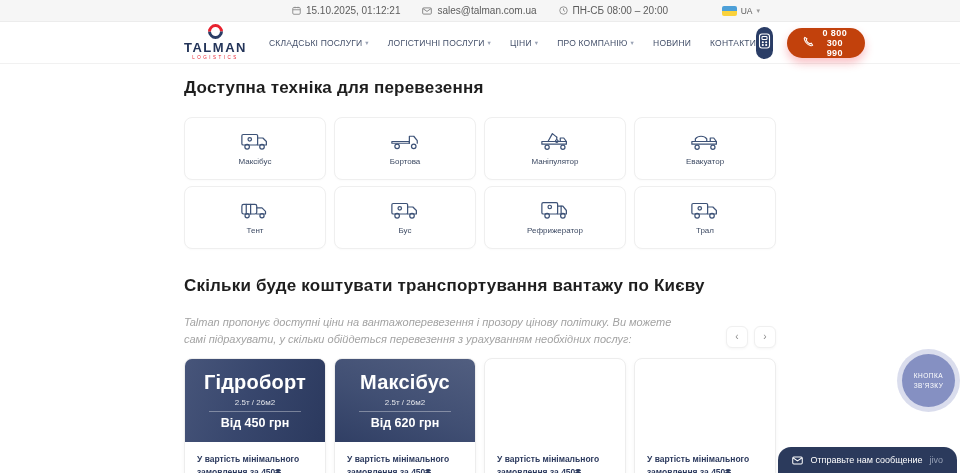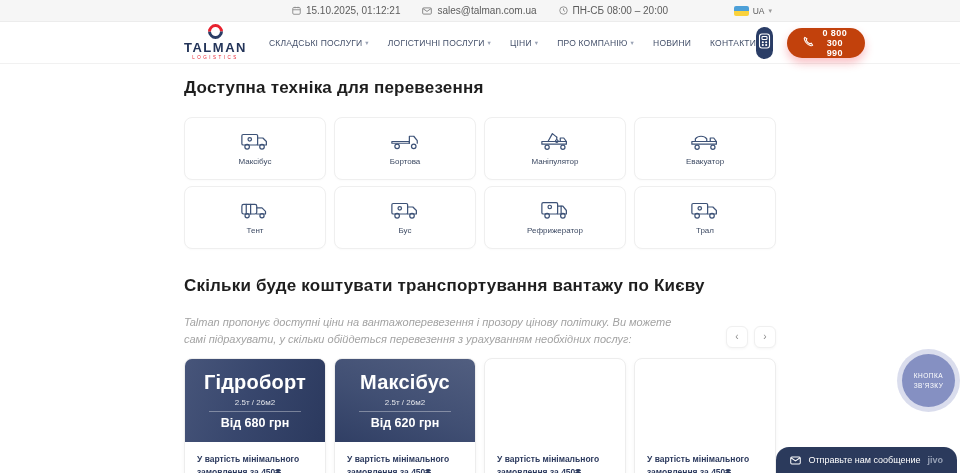--- a/index.html
+++ b/index.html
@@ -7,21 +7,21 @@
     font-family:"Liberation Sans", sans-serif; color:#333; position:relative; }
 
   .container { width:592px; margin:0 auto; position:relative; }
 
   
   .topbar { background:#f6f6f6; border-bottom:1px solid #ececec; height:22px; }
   .topbar .container { display:flex; align-items:center; height:100%; }
   .topbar-group { display:flex; align-items:center; gap:22px; margin:0 auto; }
   .topbar-item { display:flex; align-items:center; gap:5px; font-size:10px; color:#5c5c5c; }
   .topbar-item svg { display:block; }
-  .lang { position:absolute; right:4px; top:0; height:22px; display:flex; align-items:center; gap:4px;
+  .lang { position:absolute; right:16px; top:0; height:22px; display:flex; align-items:center; gap:4px;
     font-size:8.5px; color:#5c5c5c; cursor:pointer; }
   .flag { width:15px; height:10px; border-radius:2px; overflow:hidden; display:inline-block; }
   .flag .b { height:5px; background:#4da0d8; } .flag .y { height:5px; background:#fad23c; }
   .chev-sm { font-size:7px; color:#9a9a9a; }
 
   
   .nav { background:#fff; border-bottom:1px solid #f1f1f1; height:42px; }
   .nav .container { display:flex; align-items:center; height:100%; }
   .logo { display:flex; flex-direction:column; align-items:center; line-height:1; cursor:pointer; }
   .logo-emblem { width:15px; height:15px; border-radius:50%; border:3.5px solid;
@@ -79,21 +79,21 @@
   
   .callback { position:absolute; left:902px; top:354px; width:53px; height:53px; border-radius:50%;
     background:#8590c2; box-shadow:0 0 0 5px rgba(133,144,194,.3); border:none; color:#fff;
     font-size:6.5px; letter-spacing:.5px; line-height:1.5; text-align:center; cursor:pointer;
     font-family:"Liberation Sans", sans-serif; display:flex; align-items:center; justify-content:center;
     padding:6px; }
   .chatbar { position:absolute; right:3px; bottom:0; height:26px; background:#2b3a5c;
     border-radius:13px 13px 0 0; display:flex; align-items:center; gap:7px; padding:0 14px;
     cursor:pointer; }
   .chat-label { font-size:9px; color:#fff; }
-  .chat-brand { font-size:9px; color:#97a1b6; font-weight:bold; }
+  .chat-brand { font-size:9px; color:#97a1b6; font-weight:normal; }
 </style>
 </head>
 <body>
 
 <div class="topbar">
   <div class="container">
     <div class="topbar-group">
       <span class="topbar-item">
         <span>
             <svg width="9" height="9" viewBox="0 0 12 12" fill="none" stroke="#8a8a8a" stroke-width="1.2">
@@ -316,21 +316,21 @@
           <span>›</span>
         </button>
     </div>
   </div>
   <div class="price-grid">
   <div class="price-card">
     <div class="price-img v0">
       <div class="price-title">Гідроборт</div>
       <div class="price-spec">2.5т / 26м2</div>
       <div class="price-divider"></div>
-      <div class="price-value">Від 680 грн</div>
+      <div class="price-value">Від 450 грн</div>
     </div>
     <div class="price-note">У вартість мінімального замовлення за 450₴ входить:</div>
   </div>
 
   <div class="price-card">
     <div class="price-img v1">
       <div class="price-title">Максібус</div>
       <div class="price-spec">2.5т / 26м2</div>
       <div class="price-divider"></div>
       <div class="price-value">Від 620 грн</div>

